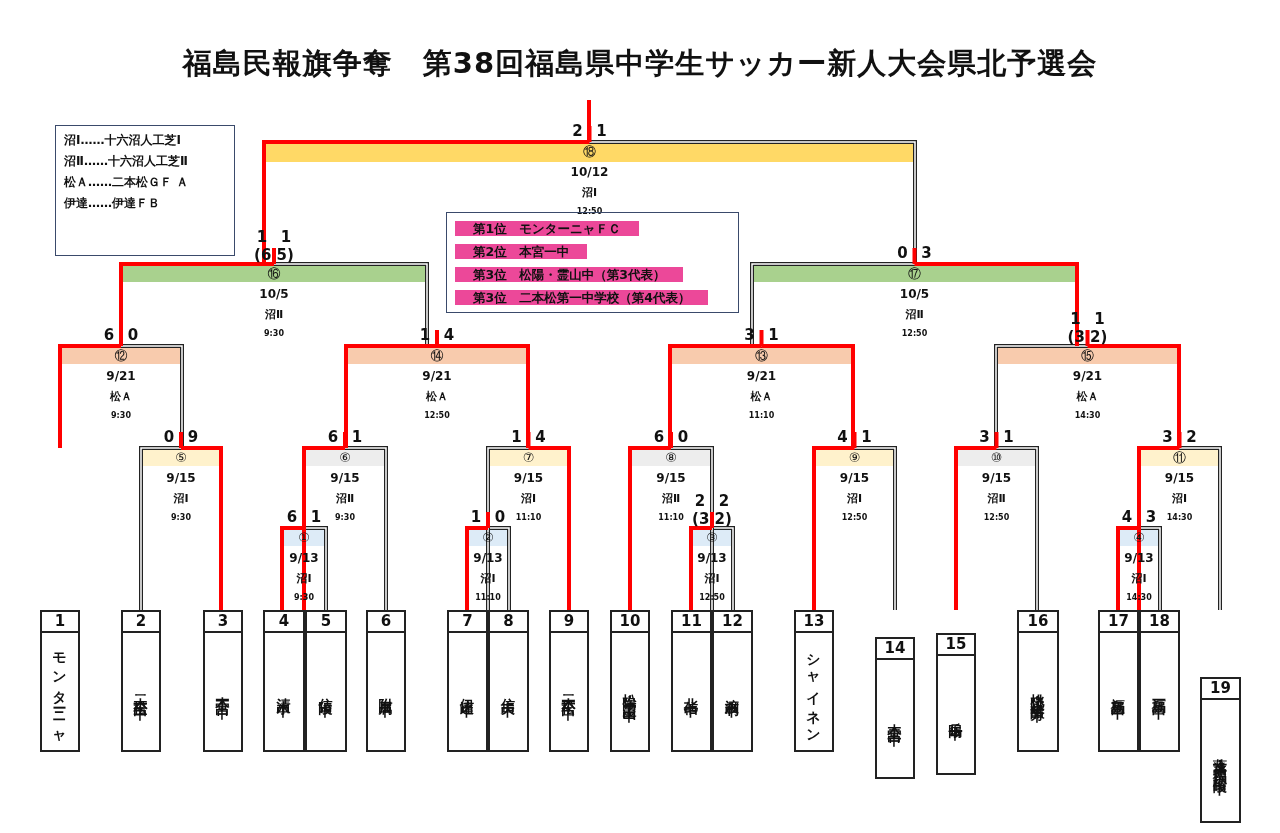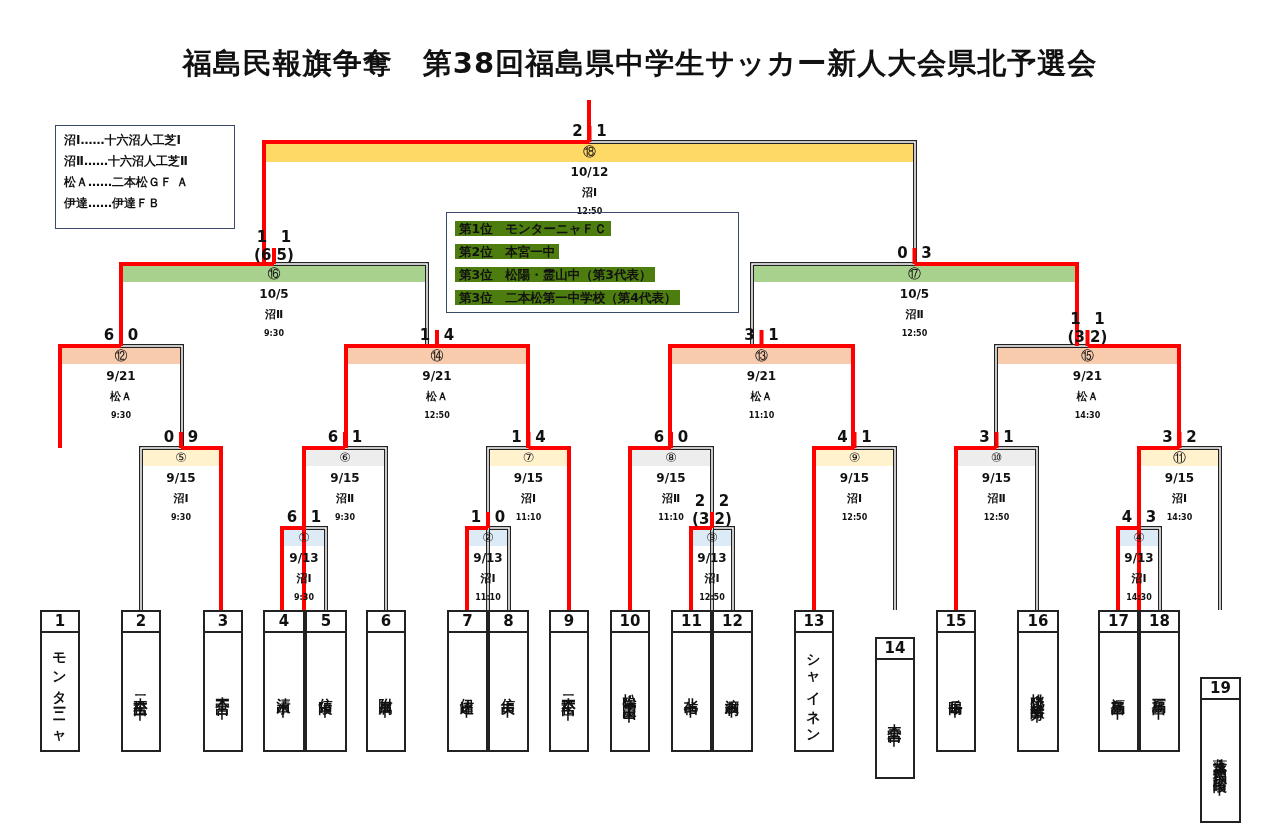--- a/index.html
+++ b/index.html
@@ -1,26 +1,26 @@
 <!DOCTYPE html>
 <html><head>
 <meta charset="utf-8">
 <style>
   html, body { margin:0; padding:0; background:#ffffff; }
   body { width:1280px; height:833px; position:relative; overflow:hidden;
          font-family:"DejaVu Sans", "Liberation Sans", sans-serif; color:#111; }
   .title { position:absolute; left:0; top:44px; width:1280px; text-align:center;
            font-size:29px; font-weight:bold; letter-spacing:1px; }
-  .legend { position:absolute; left:55px; top:125px; width:180px; height:104px;
+  .legend { position:absolute; left:55px; top:125px; width:180px; height:131px;
             border:1.5px solid #3a4a6b; box-sizing:border-box; padding:4px 8px;
             font-size:12px; font-weight:bold; line-height:21px; }
   .results { position:absolute; left:446px; top:212px; width:293px; height:101px;
              border:1.5px solid #3a4a6b; box-sizing:border-box; padding:4px 8px;
              font-size:12.5px; font-weight:bold; line-height:23px; }
-  .results span { background:#4d7c0f; padding:0 4px; }
+  .results span { background:#ec4899; padding:0 18px; }
   svg#bracket { position:absolute; left:0; top:0; }
   .team-box { position:absolute; border:2px solid #222; box-sizing:border-box; background:#fff; }
   .team-num { position:absolute; left:0; top:0; right:0; height:19px; border-bottom:2px solid #222;
               text-align:center; font-size:15px; font-weight:bold; line-height:19px; }
   .team-name { position:absolute; left:0; right:0; top:21px; bottom:0; display:flex;
                align-items:center; justify-content:center; writing-mode:vertical-rl;
                font-size:14px; font-weight:bold; letter-spacing:3px; }
 </style>
 </head>
 <body>
@@ -298,21 +298,21 @@
       <div class="team-name">渡利中</div>
     </div>
     <div class="team-box" style="left: 794px; top: 610px; width: 40px; height: 142px;">
       <div class="team-num">13</div>
       <div class="team-name">シャイネン</div>
     </div>
     <div class="team-box" style="left: 875px; top: 637px; width: 40px; height: 142px;">
       <div class="team-num">14</div>
       <div class="team-name">本宮二中</div>
     </div>
-    <div class="team-box" style="left: 936px; top: 610px; width: 40px; height: 142px;">
+    <div class="team-box" style="left: 936px; top: 633px; width: 40px; height: 142px;">
       <div class="team-num">15</div>
       <div class="team-name">岳陽中</div>
     </div>
     <div class="team-box" style="left: 1017px; top: 610px; width: 42px; height: 142px;">
       <div class="team-num">16</div>
       <div class="team-name">桃陵・醸芳中</div>
     </div>
     <div class="team-box" style="left: 1098px; top: 610px; width: 41px; height: 142px; padding-left: 25px;">
       <div class="team-num">17</div>
       <div class="team-name">福島三中</div>

